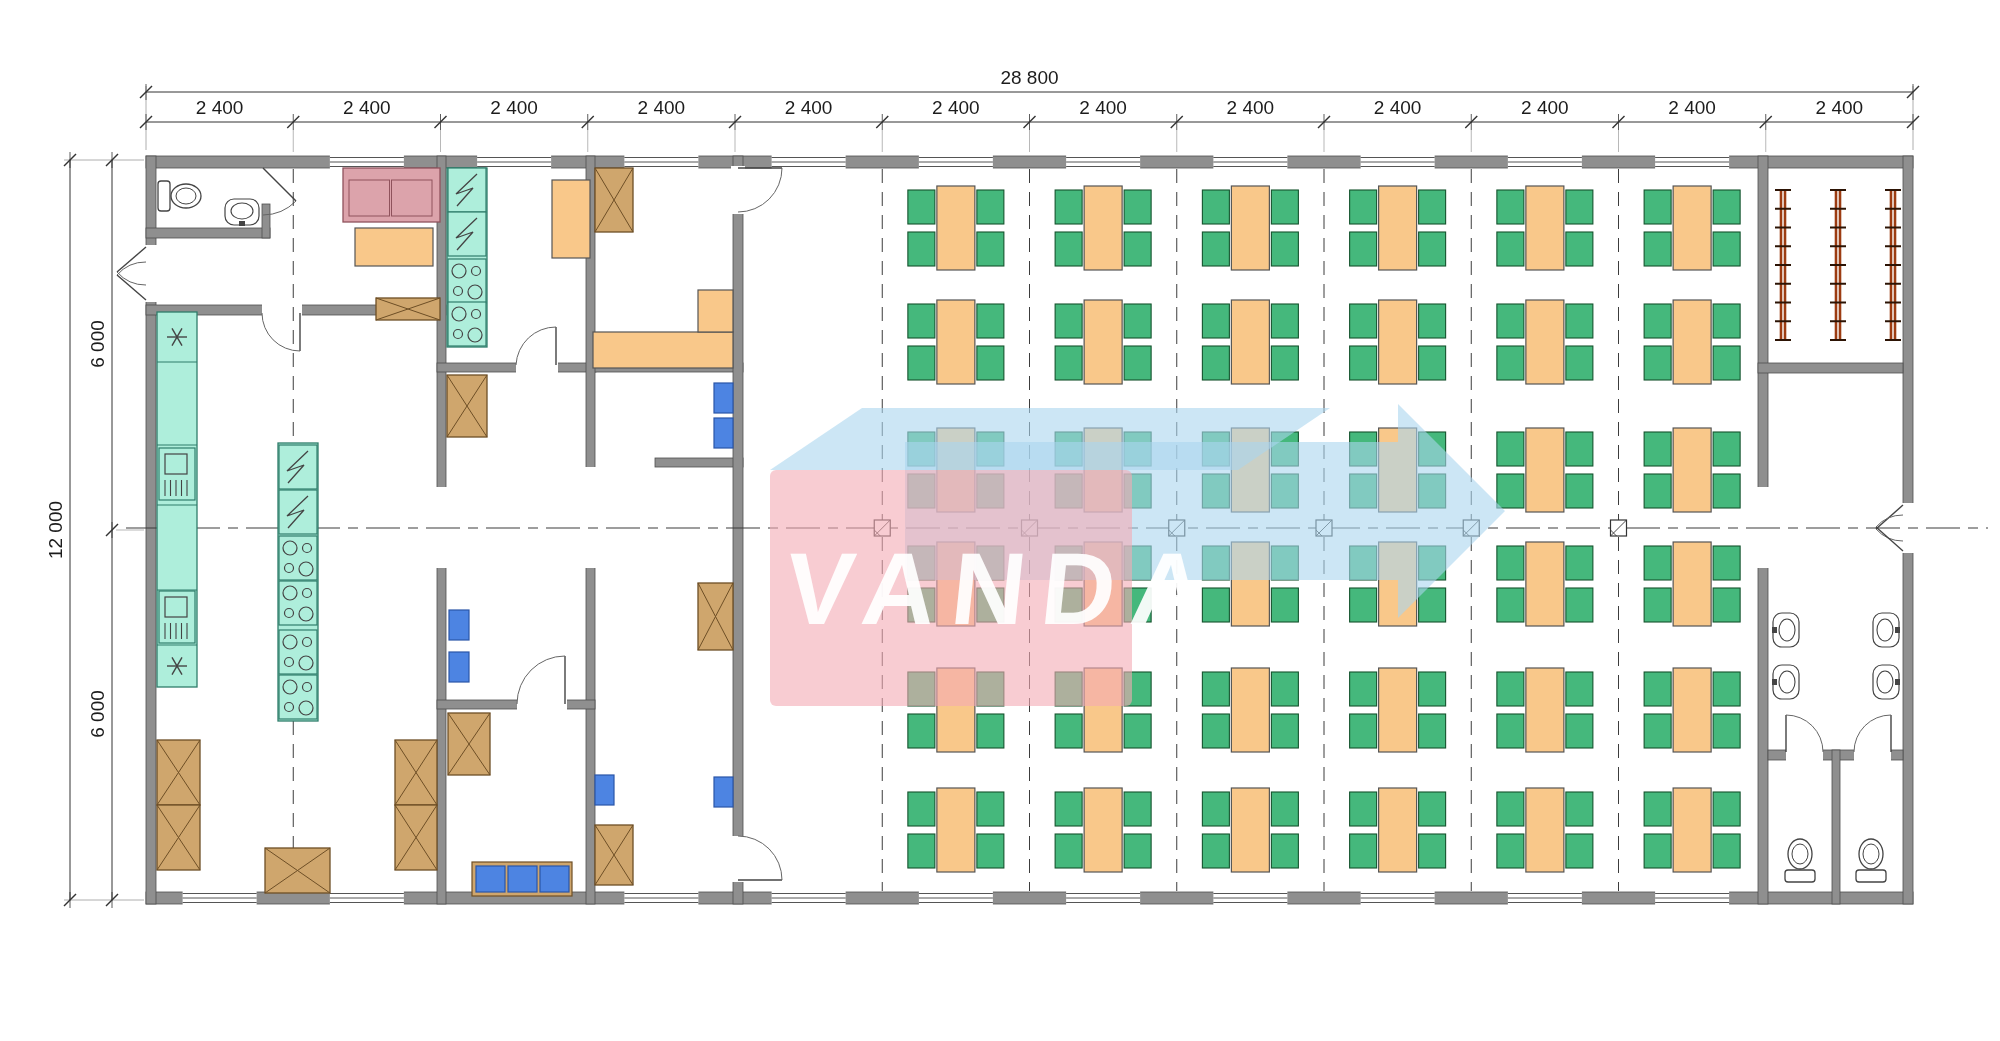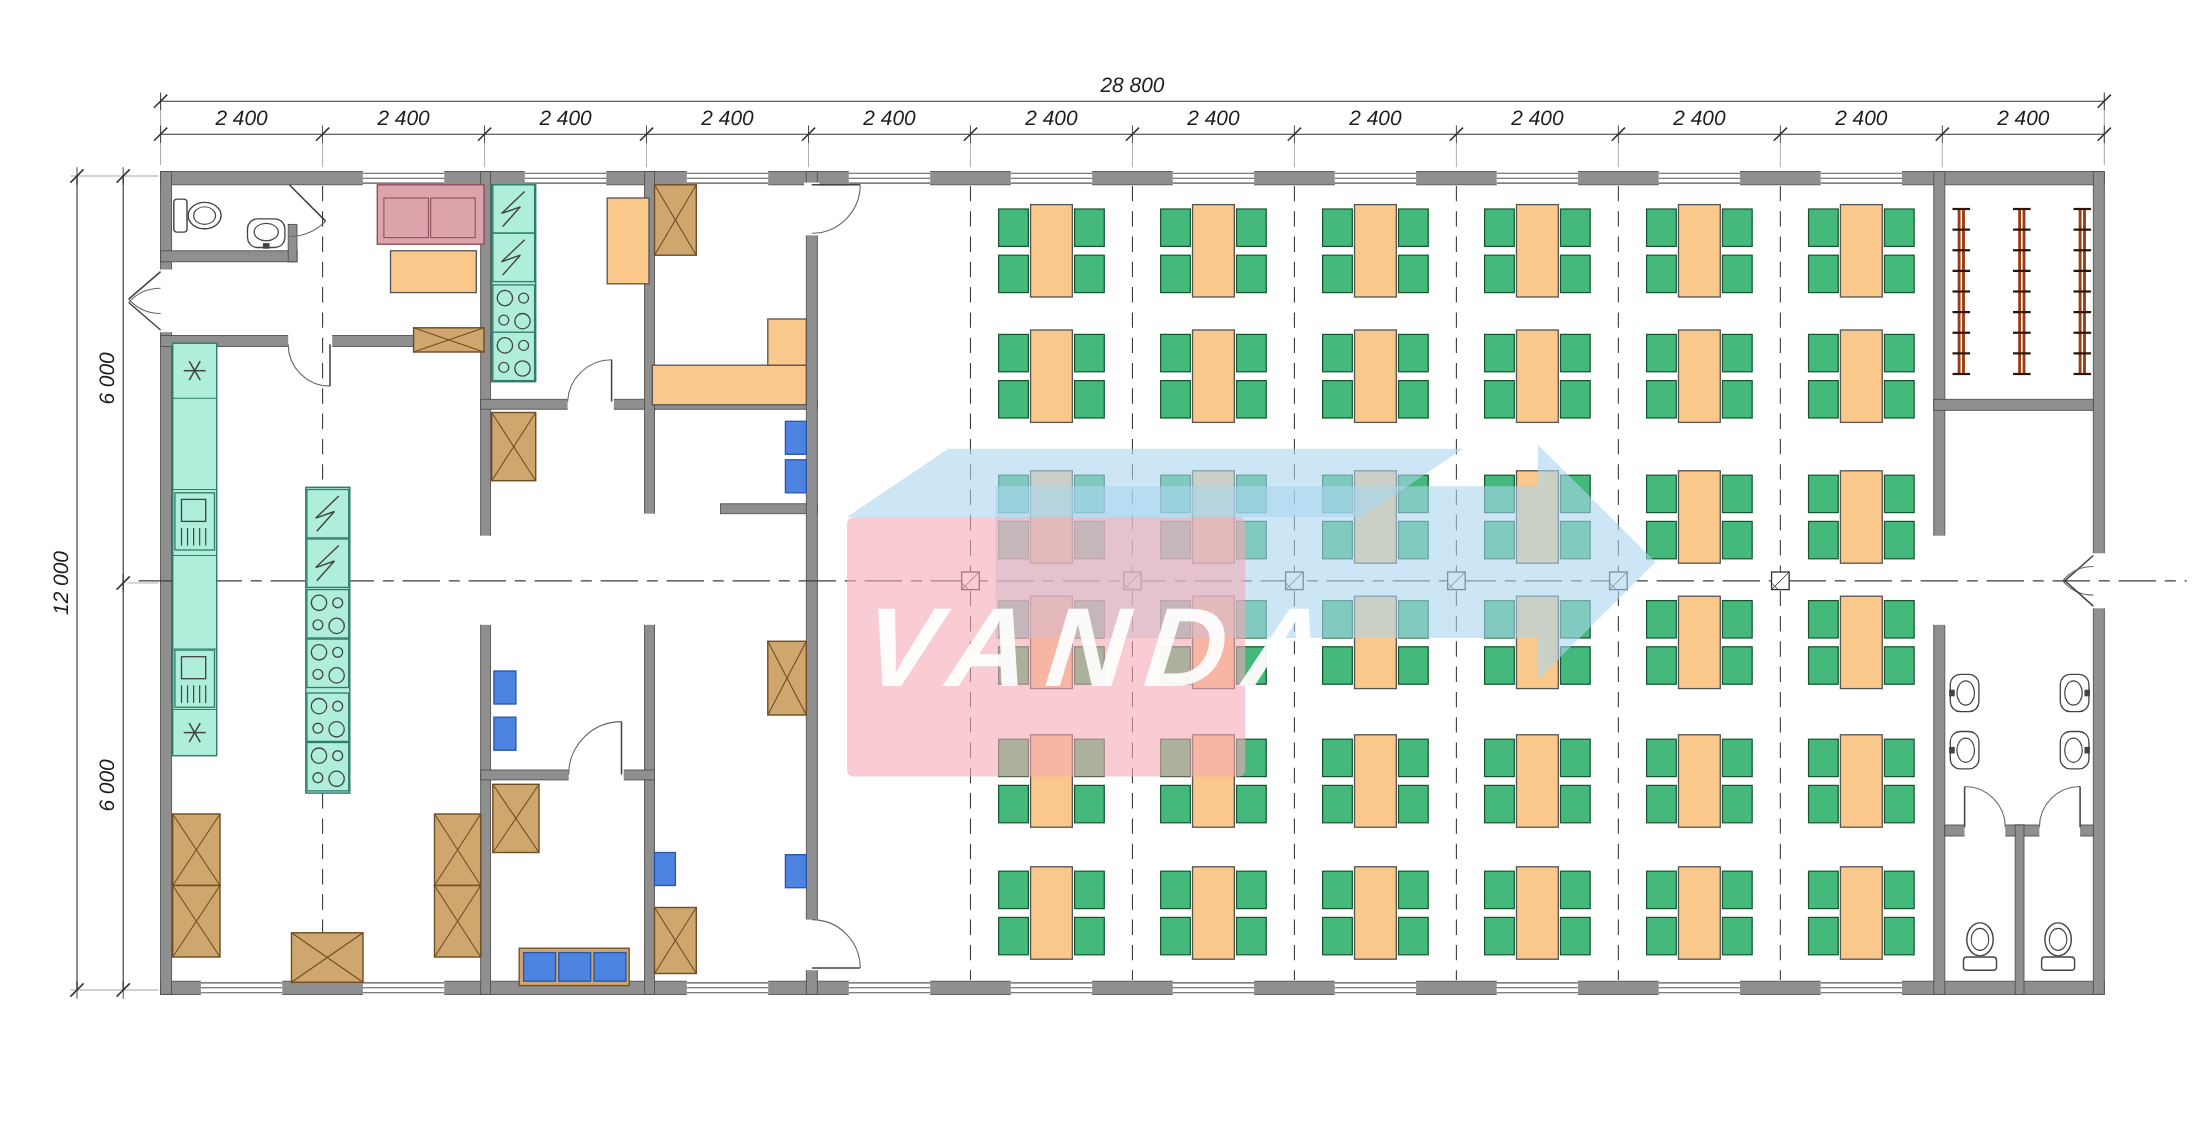--- a/index.html
+++ b/index.html
@@ -1,17 +1,17 @@
 <!DOCTYPE html>
 <html><head>
 <meta charset="utf-8">
 <style>
   html,body{margin:0;padding:0;background:#ffffff;}
   .stage{position:relative;width:2000px;height:1041px;background:#ffffff;overflow:hidden;
-         font-family:"Liberation Sans", sans-serif;font-style:italic;}
+         font-family:"Liberation Sans", sans-serif;}
   svg{display:block;}
   text.dim{font-family:"Liberation Sans", sans-serif;font-size:19px;fill:#1c1c1c;}
   text.wm{font-family:"Liberation Sans", sans-serif;font-weight:bold;}
 </style>
 </head>
 <body>
 
 <div class="stage">
   <svg id="plan-svg" width="2000" height="1041" viewBox="0 0 2000 1041">
       <line x1="146" y1="150" x2="146" y2="86" stroke="#999999" stroke-width="0.8"></line>

